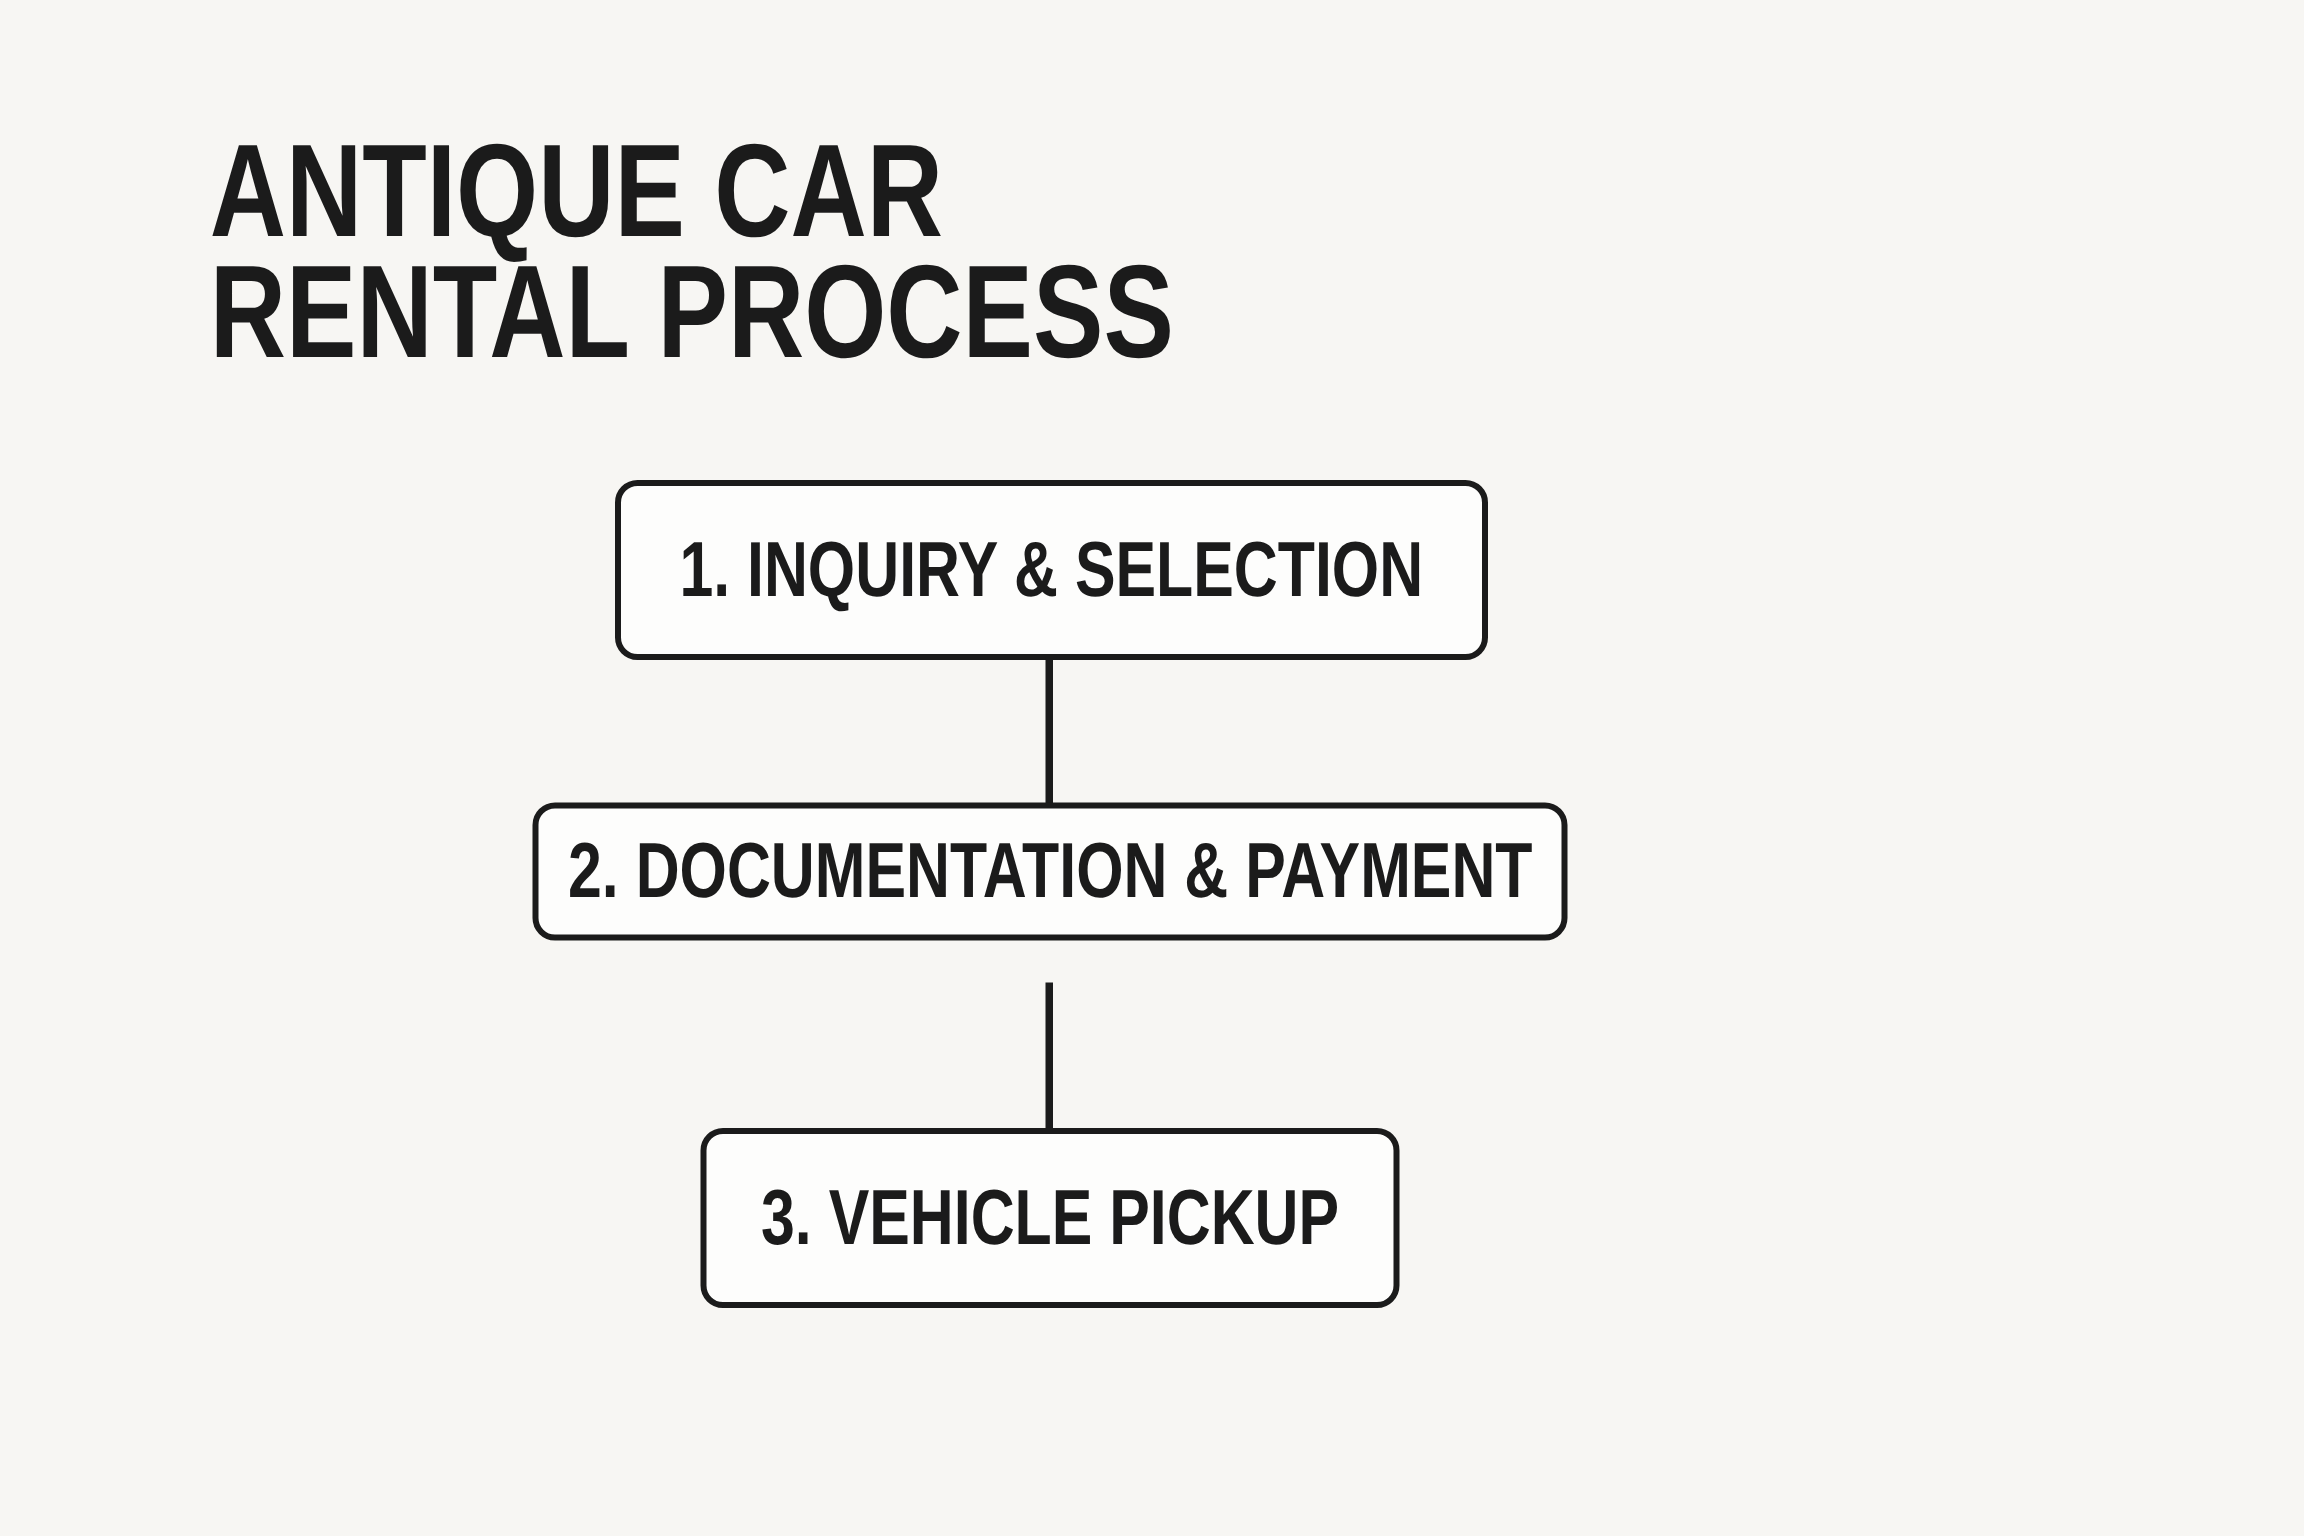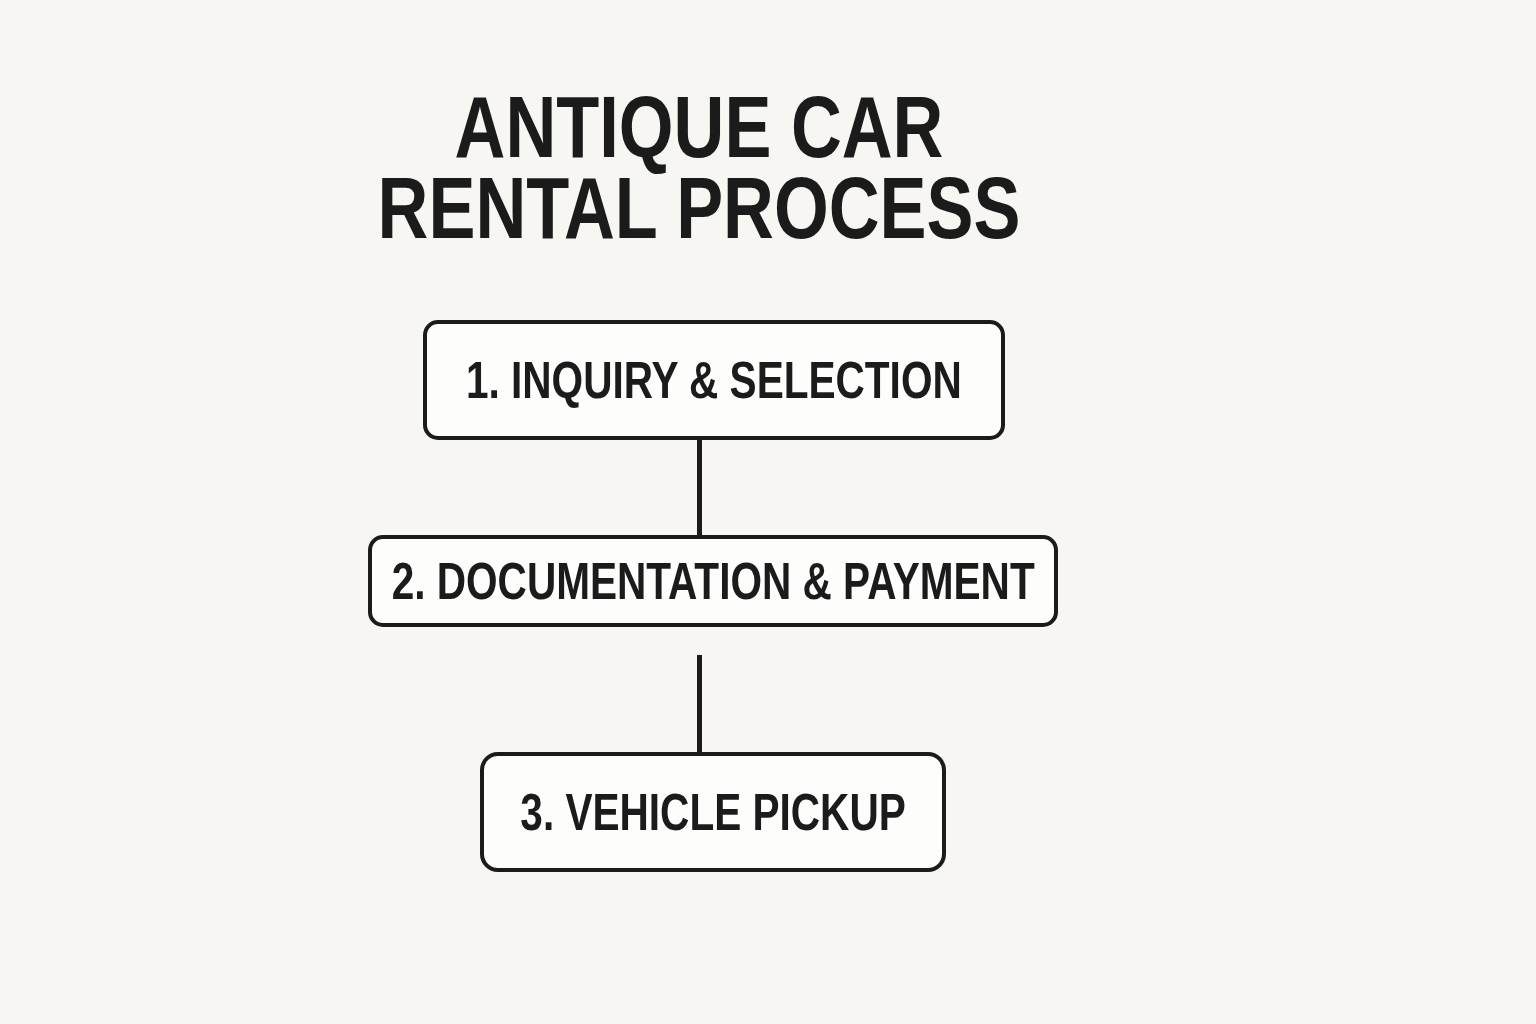--- a/index.html
+++ b/index.html
@@ -14,21 +14,21 @@
     overflow: hidden;
     background: var(--bg, #f7f6f3);
     color: var(--ink, #1b1b1b);
   }
   .title {
     position: absolute;
     top: 86px;
     left: 0;
     width: 1398px;
     margin: 0;
-    text-align: center;
+    text-align: left;
     font-size: 88px;
     line-height: 81px;
     font-weight: 800;
     letter-spacing: 0;
     color: var(--ink, #1b1b1b);
   }
   .title .line {
     display: block;
     transform: scaleX(0.80);
     transform-origin: 50% 50%;
@@ -36,34 +36,33 @@
   }
   .step-box {
     position: absolute;
     box-sizing: border-box;
     background: var(--box-fill, #fdfdfc);
     border: 4px solid var(--ink, #1b1b1b);
     border-radius: 15px;
     display: flex;
     align-items: center;
     justify-content: center;
-    margin-left: 13px;
   }
   .step-box .label {
     display: inline-block;
     font-size: 52px;
     font-weight: 700;
     white-space: nowrap;
     transform: scaleX(0.78);
     transform-origin: 50% 50%;
     color: var(--ink, #1b1b1b);
   }
   .box-1 { left: 410px; top: 320px; width: 582px; height: 120px; }
   .box-2 { left: 355px; top: 535px; width: 690px; height: 92px; }
-  .box-3 { left: 467px; top: 752px; width: 466px; height: 120px; border-radius: 18px; }
+  .box-3 { left: 467px; top: 752px; width: 466px; height: 120px; }
   .connector {
     position: absolute;
     left: 697px;
     width: 5px;
     background: var(--ink, #1b1b1b);
   }
   .conn-1 { top: 438px; height: 99px; }
   .conn-2 { top: 655px; height: 99px; }
 </style>
 </head>

